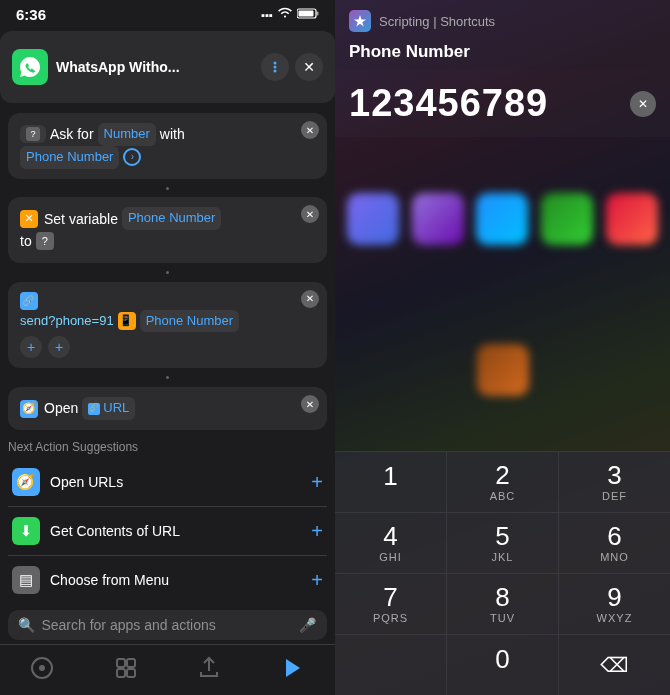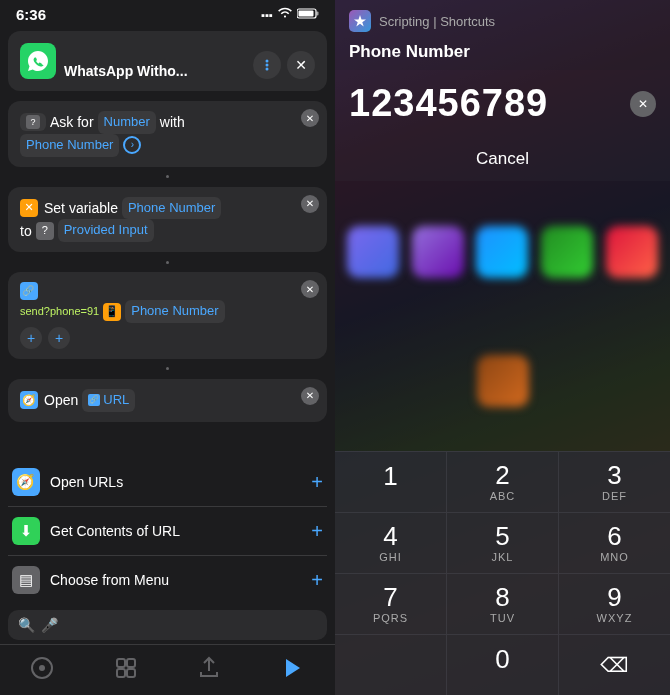--- a/index.html
+++ b/index.html
@@ -41,25 +41,25 @@
       gap: 5px;
     }
     .status-icons span {
       color: #fff;
       font-size: 12px;
     }
 
     
     .app-header {
       display: flex;
-      align-items: flex-end;
-      padding: 12px 12px;
+      align-items: center;
+      padding: 18px 12px;
       background: #2c2c2e;
       border-radius: 12px;
-      margin: 4px 8px;
+      margin: 4px 0;
       gap: 8px;
     }
     .app-icon {
       width: 36px;
       height: 36px;
       background: #25d366;
       border-radius: 8px;
       display: flex;
       align-items: center;
       justify-content: center;
@@ -526,33 +526,32 @@
     <div class="action-card">
       <div class="action-remove">✕</div>
       <div class="action-row">
         <span class="badge-icon badge-orange" style="width:18px;height:18px;border-radius:4px;display:inline-flex;align-items:center;justify-content:center;font-size:11px;color:#fff;margin-right:2px;">✕</span>
         <span class="action-label">Set variable</span>
         <span class="action-badge">Phone Number</span>
       </div>
       <div class="action-row">
         <span class="action-label">to</span>
         <span class="badge-icon badge-gray" style="width:18px;height:18px;border-radius:4px;display:inline-flex;align-items:center;justify-content:center;font-size:11px;color:#fff;">?</span>
-        <span class="action-badge">Provided Input</span>
       </div>
     </div>
 
     <div class="divider-dot"></div>
 
     <div class="action-card">
       <div class="action-remove">✕</div>
       <div class="action-row">
         <span class="badge-icon" style="width:18px;height:18px;border-radius:4px;background:#4aa8ff;display:inline-flex;align-items:center;justify-content:center;font-size:10px;color:#fff;margin-right:2px;">🔗</span>
       </div>
       <div class="action-row">
-        <span style="color:#bef264;font-size:11px;">send?phone=91</span>
+        <span style="color:#7dd3fc;font-size:13px;">send?phone=91</span>
         <span class="badge-icon badge-orange" style="width:18px;height:18px;border-radius:4px;display:inline-flex;align-items:center;justify-content:center;font-size:11px;color:#fff;">📱</span>
         <span class="action-badge">Phone Number</span>
       </div>
       <div class="plus-btns">
         <div class="plus-btn">+</div>
         <div class="plus-btn">+</div>
       </div>
     </div>
 
     <div class="divider-dot"></div>
@@ -565,39 +564,41 @@
         <span class="action-badge">
           <span class="badge-icon" style="width:12px;height:12px;border-radius:2px;background:#4aa8ff;display:inline-flex;align-items:center;justify-content:center;font-size:8px;color:#fff;">🔗</span>
           URL
         </span>
       </div>
     </div>
 
   </div>
 
   <div class="suggestions-section">
+    <div class="suggestions-title">Next Action Suggestions</div>
     <div class="suggestion-item">
       <div class="suggestion-icon" style="background:#4aa8ff;">🧭</div>
       <span class="suggestion-label">Open URLs</span>
       <span class="suggestion-plus">+</span>
     </div>
     <div class="suggestion-item">
       <div class="suggestion-icon" style="background:#30d158;color:#fff;">⬇</div>
       <span class="suggestion-label">Get Contents of URL</span>
       <span class="suggestion-plus">+</span>
     </div>
     <div class="suggestion-item">
       <div class="suggestion-icon" style="background:#636366;color:#fff;">▤</div>
       <span class="suggestion-label">Choose from Menu</span>
       <span class="suggestion-plus">+</span>
     </div>
   </div>
 
   <div class="search-bar">
     <span class="search-icon-wrap">🔍</span>
+    <span class="search-input-text">Search for apps and actions</span>
     <span class="mic-icon">🎤</span>
   </div>
 
   <div class="bottom-tab-bar">
     <div class="tab-icon">
       <svg width="24" height="24" viewBox="0 0 24 24" fill="#636366">
           <circle cx="12" cy="12" r="10" fill="none" stroke="#636366" stroke-width="2"></circle>
           <circle cx="12" cy="12" r="3" fill="#636366"></circle>
         </svg>
     </div>
@@ -636,21 +637,20 @@
     </div>
 
     <div class="phone-number-title">Phone Number</div>
 
     <div class="number-display-area">
       <span class="number-display">123456789</span>
       <div class="number-clear-btn">✕</div>
     </div>
 
     <div class="dial-actions">
-      <div class="dial-action-btn">Cancel</div>
     </div>
 
     <div class="app-icons-row">
       <div class="blurred-icon" style="background:linear-gradient(135deg,#7b68ee,#4169e1);"></div>
       <div class="blurred-icon" style="background:linear-gradient(135deg,#9370db,#6a0dad);"></div>
       <div class="blurred-icon" style="background:linear-gradient(135deg,#1e90ff,#00bfff);"></div>
       <div class="blurred-icon" style="background:linear-gradient(135deg,#228b22,#32cd32);"></div>
       <div class="blurred-icon" style="background:linear-gradient(135deg,#dc143c,#ff6347);"></div>
       <div class="blurred-icon" style="background:linear-gradient(135deg,#8b4513,#d2691e);"></div>
     </div>

